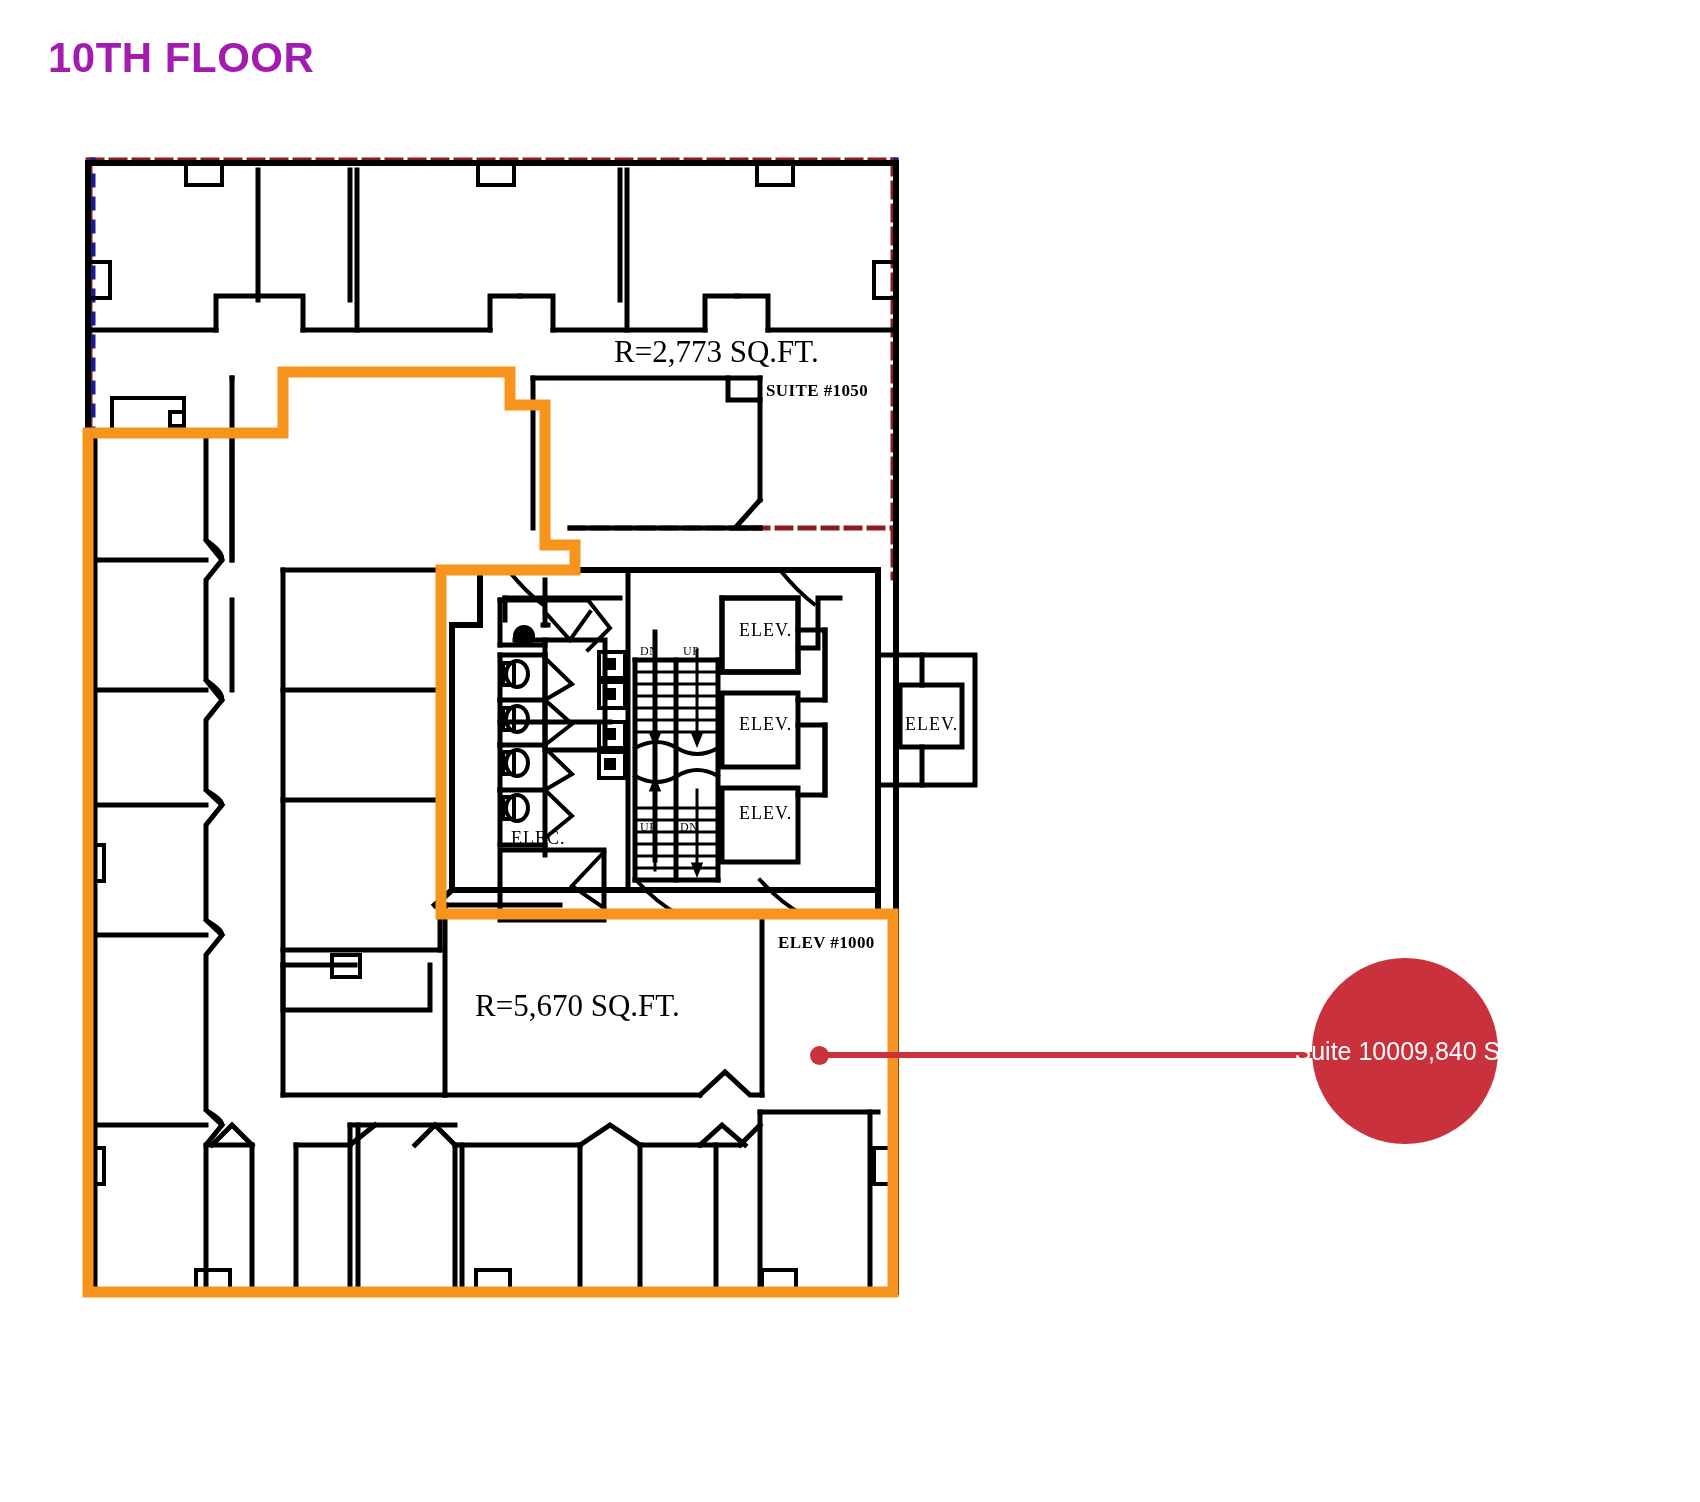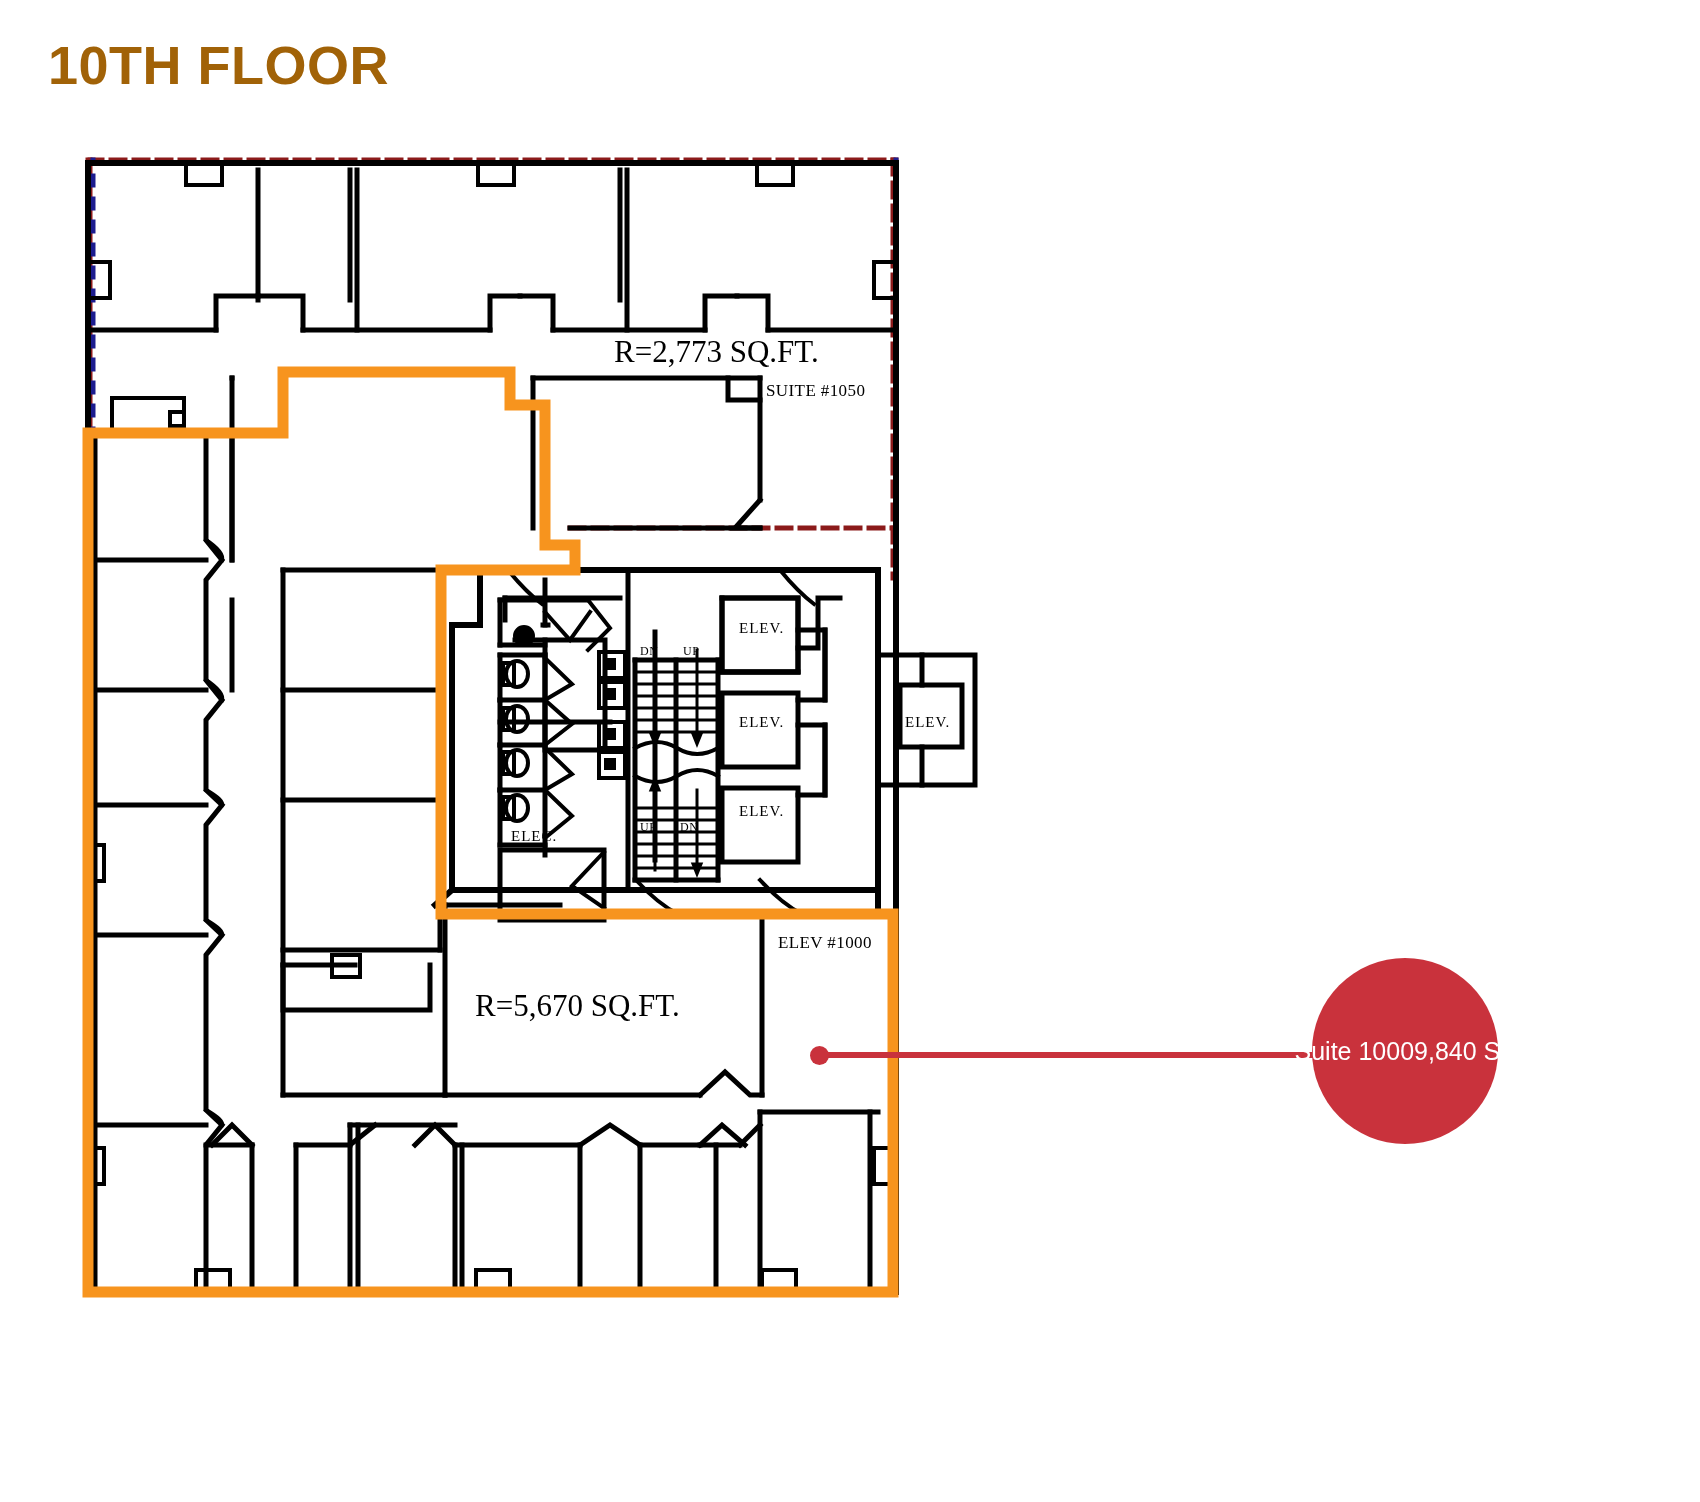--- a/index.html
+++ b/index.html
@@ -7,22 +7,22 @@
   body{
     width:1700px;height:1502px;position:relative;overflow:hidden;
     font-family:"Liberation Sans", sans-serif;
   }
   #page{position:absolute;inset:0;background:#fff;}
 
   
   #floor-title{
     position:absolute;left:48px;top:34px;
     font-family:"Liberation Sans", sans-serif;
-    font-weight:bold;font-size:54px;letter-spacing:0.5px;
-    color:#a16207;white-space:nowrap;
+    font-weight:bold;font-size:42px;letter-spacing:0.5px;
+    color:#a21caf;white-space:nowrap;
   }
 
   
   #plan{position:absolute;left:0;top:0;width:1352px;height:1502px;}
   #plan svg{display:block;}
 
   
   #callout-circle{
     position:absolute;left:1312px;top:958px;width:186px;height:186px;
     border-radius:50%;background:#c9323c;
@@ -40,22 +40,22 @@
     border-radius:50%;background:#c9323c;
   }
 
   
   .plan-label{
     position:absolute;
     font-family:"Liberation Serif", serif;
     color:#000;white-space:nowrap;
   }
   .lbl-area{font-size:31px;}
-  .lbl-suite{font-size:17px;letter-spacing:0.4px;}
-  .lbl-core{font-size:15px;letter-spacing:1px;}
+  .lbl-suite{font-size:17px;letter-spacing:0.4px;font-weight:bold;}
+  .lbl-core{font-size:18px;letter-spacing:1px;}
   .lbl-stair{font-size:12px;letter-spacing:0.5px;}
 </style>
 </head>
 <body>
 
 <div id="page">
 
   <div id="floor-title">10TH FLOOR</div>
 
   <div id="plan">

